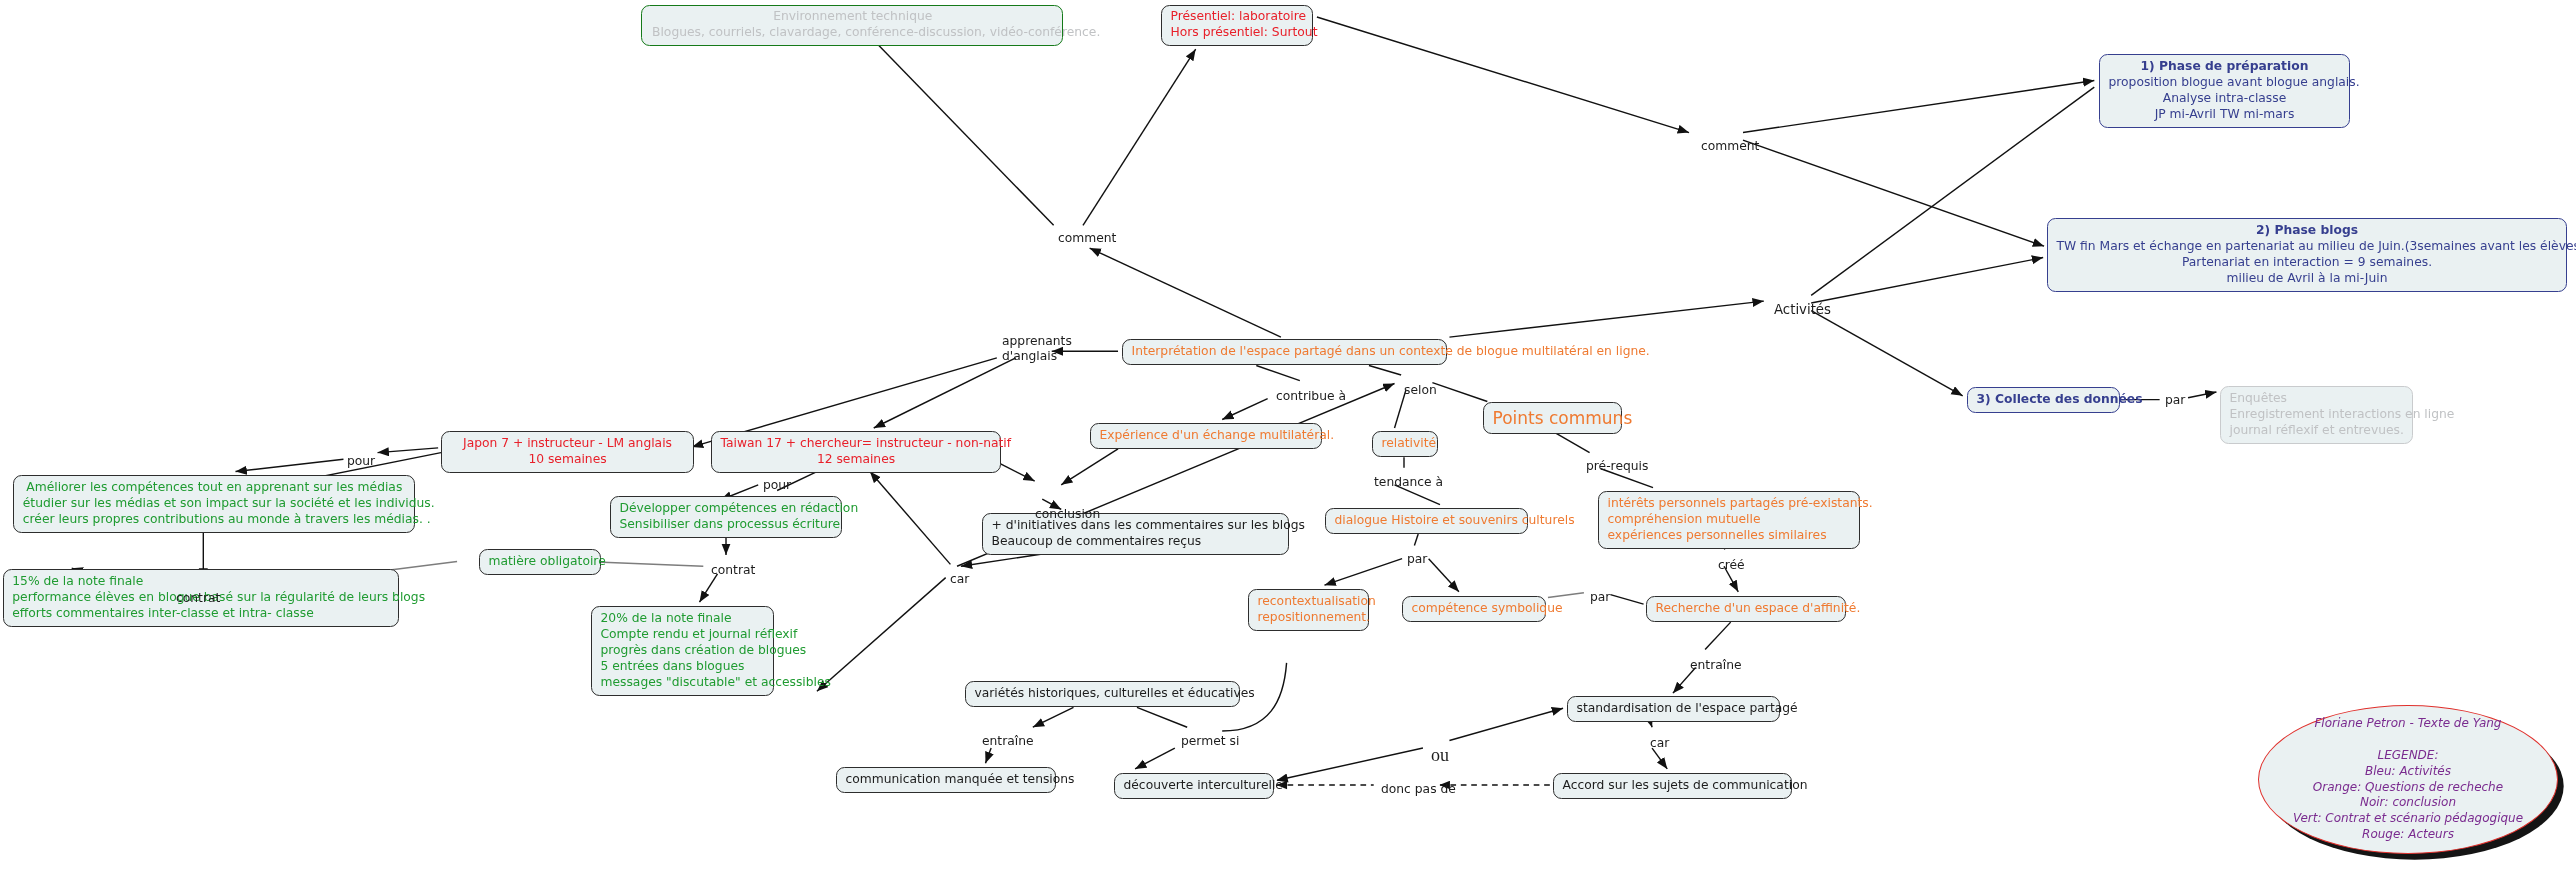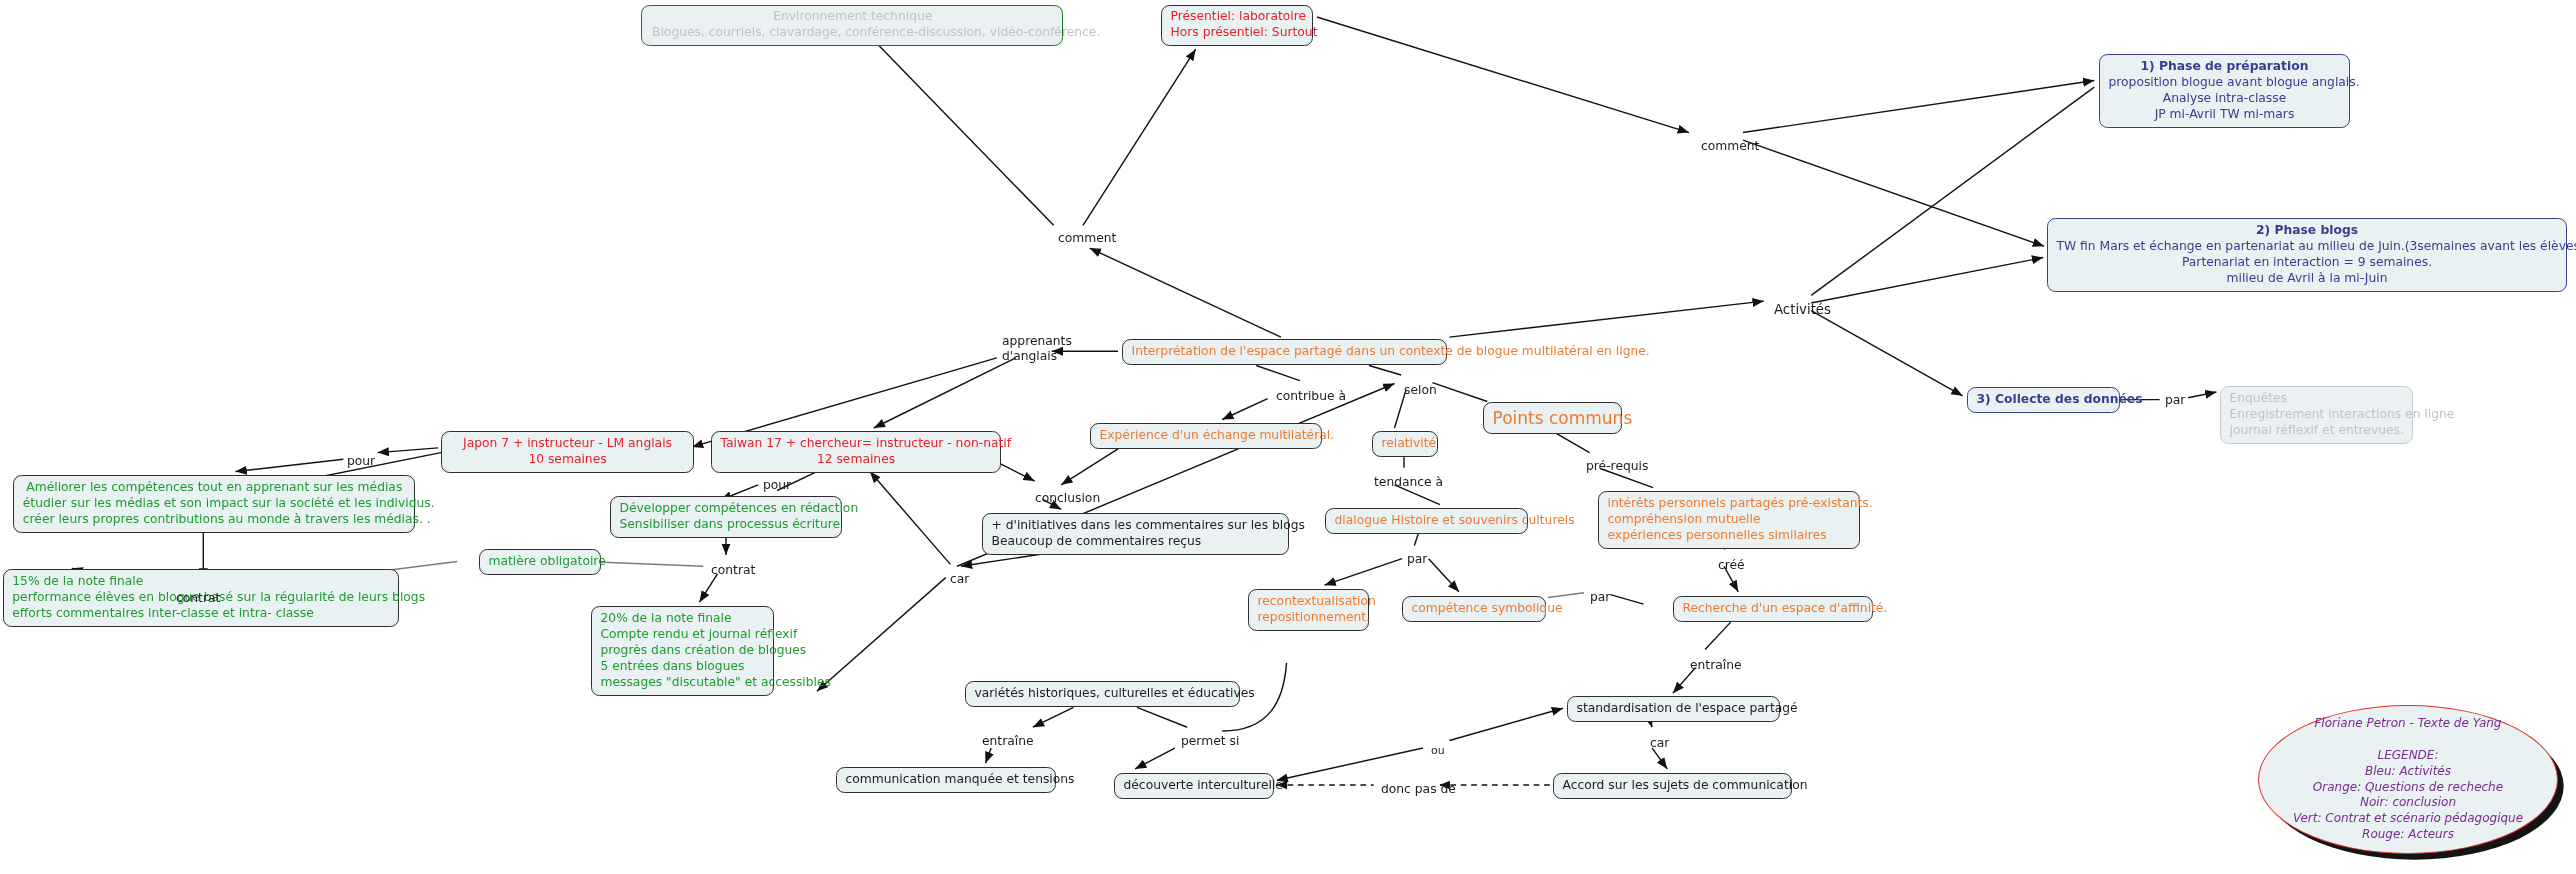--- a/index.html
+++ b/index.html
@@ -218,21 +218,21 @@
         <span class="ln">compréhension mutuelle</span>
         <span class="ln">expériences personnelles similaires</span>
       </div>
       <div class="node c-orange b-dark" style="left: 1248px; top: 589px; width: 121px; min-height: 38px; font-size: 12.3px;">
         <span class="ln">recontextualisation</span>
         <span class="ln">repositionnement.</span>
       </div>
       <div class="node c-orange b-dark" style="left: 1402px; top: 596px; width: 144px; min-height: 25px; font-size: 12.3px;">
         <span class="ln">compétence symbolique</span>
       </div>
-      <div class="node c-orange b-dark" style="left: 1646px; top: 596px; width: 200px; min-height: 25px; font-size: 12.3px; margin-left: 27px;">
+      <div class="node c-orange b-dark" style="left: 1646px; top: 596px; width: 200px; min-height: 25px; font-size: 12.3px;">
         <span class="ln">Recherche d'un espace d'affinité.</span>
       </div>
       <div class="node c-black b-dark" style="left: 965px; top: 681px; width: 275px; min-height: 25px; font-size: 12.3px;">
         <span class="ln">variétés historiques, culturelles et éducatives</span>
       </div>
       <div class="node c-black b-dark" style="left: 1567px; top: 696px; width: 213px; min-height: 25px; font-size: 12.3px;">
         <span class="ln">standardisation de l'espace partagé</span>
       </div>
       <div class="node c-black b-dark" style="left: 836px; top: 767px; width: 220px; min-height: 25px; font-size: 12.3px;">
         <span class="ln">communication manquée et tensions</span>
@@ -267,21 +267,21 @@
       <div class="linklabel" style="left: 2165px; top: 393px; font-size: 12.3px;">
         <span style="display: block;">par</span>
       </div>
       <div class="linklabel" style="left: 347px; top: 454px; font-size: 12.3px;">
         <span style="display: block;">pour</span>
       </div>
       <div class="linklabel" style="left: 763px; top: 478px; font-size: 12.3px;">
         <span style="display: block;">pour</span>
       </div>
       <div class="linklabel" style="left: 1035px; top: 491px; font-size: 12.3px;">
-        <span style="display: block;">conclusion</span>
+        <span style="display: block; margin-top: 16px;">conclusion</span>
       </div>
       <div class="linklabel" style="left: 1586px; top: 459px; font-size: 12.3px;">
         <span style="display: block;">pré-requis</span>
       </div>
       <div class="linklabel" style="left: 1374px; top: 475px; font-size: 12.3px;">
         <span style="display: block;">tendance à</span>
       </div>
       <div class="linklabel" style="left: 176px; top: 591px; font-size: 12.3px;">
         <span style="display: block;">contrat</span>
       </div>
@@ -302,21 +302,21 @@
       </div>
       <div class="linklabel" style="left: 1690px; top: 658px; font-size: 12.3px;">
         <span style="display: block;">entraîne</span>
       </div>
       <div class="linklabel" style="left: 982px; top: 734px; font-size: 12.3px;">
         <span style="display: block;">entraîne</span>
       </div>
       <div class="linklabel" style="left: 1181px; top: 734px; font-size: 12.3px;">
         <span style="display: block;">permet si</span>
       </div>
-      <div class="linklabel" style="left: 1431px; top: 745px; font-size: 11px;">
+      <div class="linklabel" style="left: 1431px; top: 745px; font-size: 18px; font-family: Liberation Serif, serif;">
         <span style="display: block;">ou</span>
       </div>
       <div class="linklabel" style="left: 1650px; top: 736px; font-size: 12.3px;">
         <span style="display: block;">car</span>
       </div>
       <div class="linklabel" style="left: 1381px; top: 782px; font-size: 12.3px;">
         <span style="display: block;">donc pas de</span>
       </div>
     </div>
 

